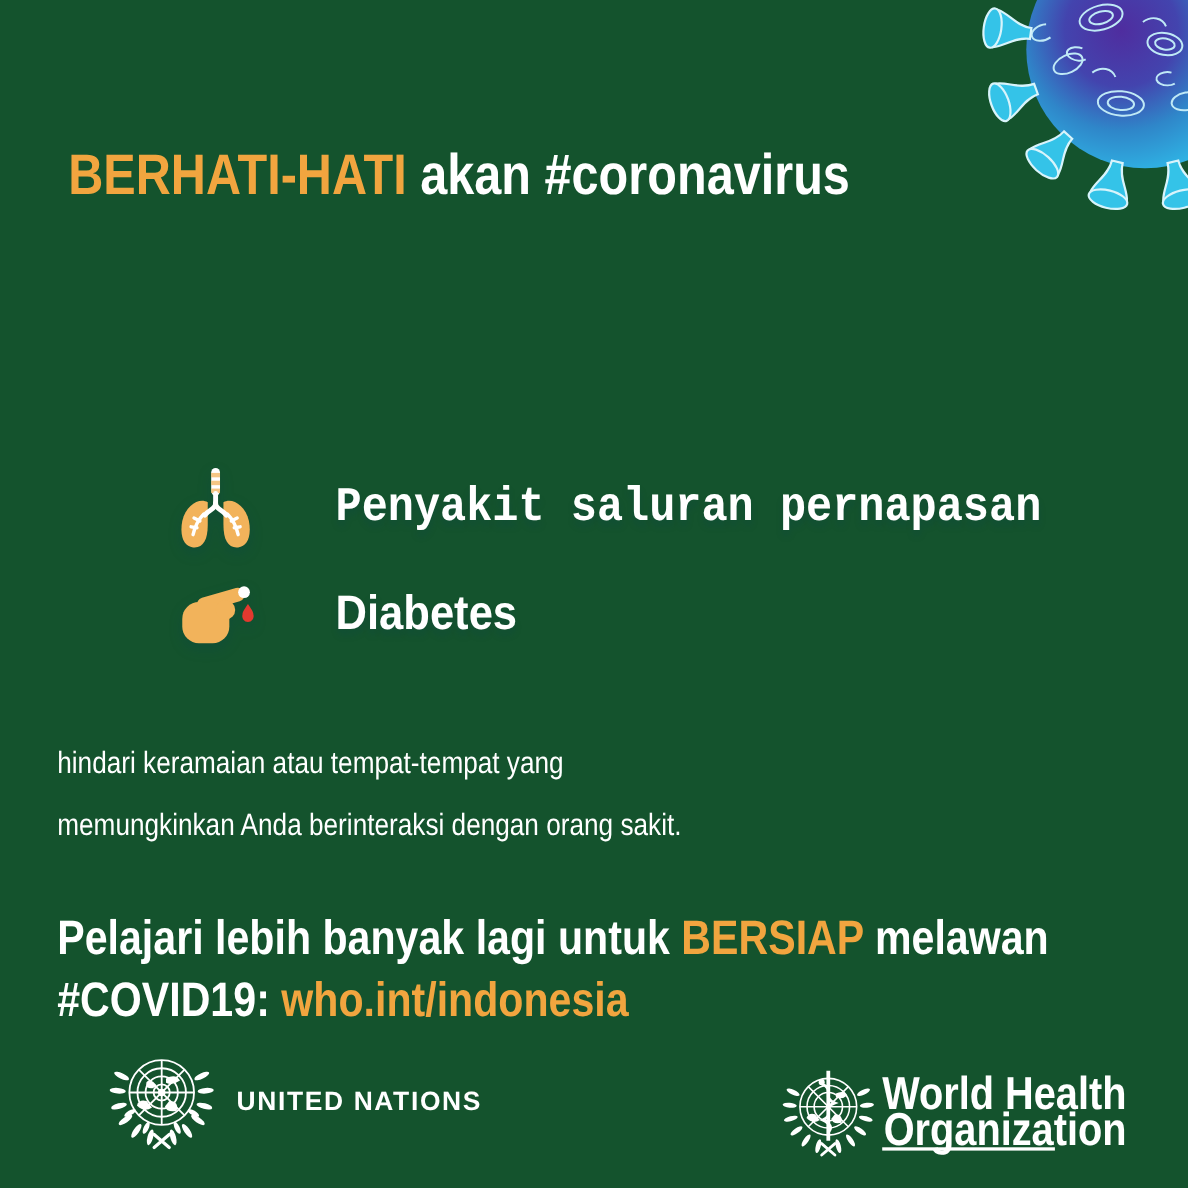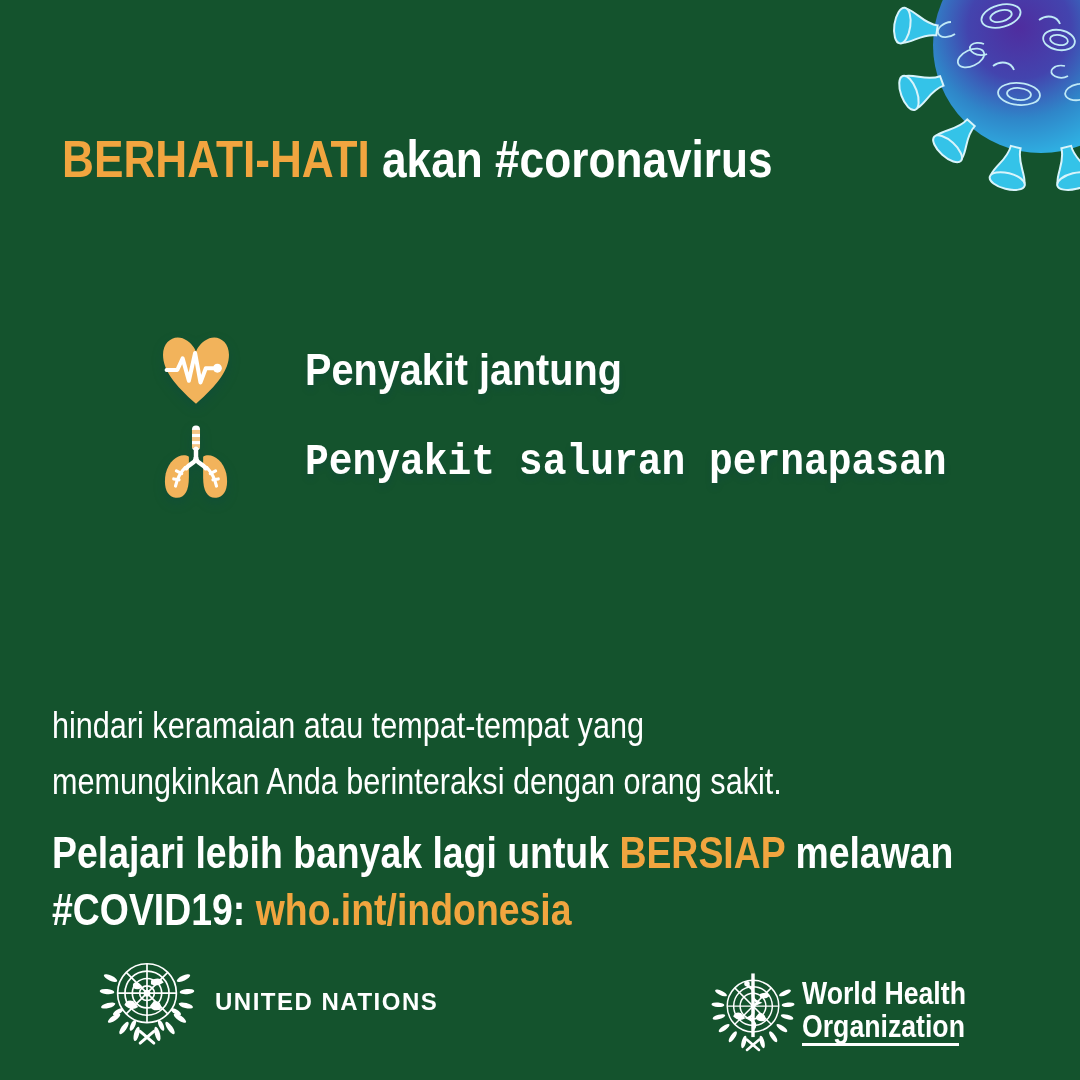--- a/index.html
+++ b/index.html
@@ -17,28 +17,28 @@
   
   .title{position:absolute;left:62px;top:96px;font-size:52px;font-weight:bold;line-height:56px;}
   
   .intro{position:absolute;left:62px;top:197px;font-size:40px;line-height:55px;font-weight:normal;}
   
   .row{position:absolute;left:155px;height:84px;display:flex;align-items:center;}
   .row .iconbox{width:82px;height:84px;flex:0 0 82px;filter:drop-shadow(0 5px 6px rgba(0,60,95,0.20));}
   .row .label{margin-left:68px;font-size:44px;font-weight:bold;white-space:nowrap;transform:scaleX(0.9);transform-origin:0 50%;text-shadow:0 5px 7px rgba(0,60,95,0.18);}
   .row1{top:328px;} .row2{top:420px;font-family:Liberation Mono, monospace;} .row3{top:516px;}
   
-  .advice{position:absolute;left:52px;top:662px;font-size:36px;line-height:56px;}
+  .advice{position:absolute;left:52px;top:638px;font-size:28px;line-height:56px;}
   
   .cta{position:absolute;left:52px;top:780px;font-size:44px;font-weight:bold;line-height:57px;}
   
   .un-emblem{position:absolute;left:98px;top:952px;width:98px;height:98px;}
   .un-name{position:absolute;left:215px;top:988px;font-size:24px;font-weight:bold;letter-spacing:1.5px;}
   .who-emblem{position:absolute;left:710px;top:970px;width:86px;height:86px;}
-  .who-name{position:absolute;left:802px;top:977px;font-size:31px;font-weight:bold;line-height:33px;}
+  .who-name{position:absolute;left:802px;top:977px;font-size:42px;font-weight:bold;line-height:33px;text-align:right;}
   .who-name .line{transform:scaleX(0.86);}
   .who-rule{position:absolute;left:802px;top:1043px;width:157px;height:3px;background:#ffffff;}
   .who-office{position:absolute;left:802px;top:1049px;font-size:26px;line-height:30px;margin-top:28px;}
   .who-office .line{transform:scaleX(0.9);}
   .virus{position:absolute;top:0;right:0;width:270px;height:215px;}
   svg{display:block;}
 </style>
 </head>
 <body>
 
@@ -85,28 +85,20 @@
     <use href="#spike" transform="translate(100,-15) rotate(304)"></use>
   </svg>
 
   <h1 class="title">
     <span class="line">
       <span class="orange">BERHATI-HATI</span><span> akan #coronavirus</span>
     </span>
   </h1>
 
 
-  <div class="row row1">
-    <svg class="iconbox" viewBox="0 0 92 92" aria-hidden="true">
-      <path d="M46 84 C22 63 9 46 9 29 C9 14 21 6.5 31 10.5 C38.5 13.5 44 20 46 25.5 C48 20 53.5 13.5 61 10.5 C71 6.5 83 14 83 29 C83 46 70 63 46 84 Z" fill="#f2b35b"></path>
-      <polyline points="13,46 25,46 31,33 38,58 45,27 51,60 57,44 65,44" fill="none" stroke="#ffffff" stroke-width="4.5" stroke-linecap="round" stroke-linejoin="round"></polyline>
-      <circle cx="70" cy="44" r="5" fill="#ffffff"></circle>
-    </svg>
-    <span class="label">Penyakit jantung</span>
-  </div>
 
   <div class="row row2">
     <svg class="iconbox" viewBox="0 0 92 92" aria-hidden="true">
       <path d="M38 40 C30 35 16 42 12 59 C9 75 14 85 23 86 C33 87 38 79 38 63 Z" fill="#f2b35b"></path>
       <path d="M54 40 C62 35 76 42 80 59 C83 75 78 85 69 86 C59 87 54 79 54 63 Z" fill="#f2b35b"></path>
       <rect x="41.5" y="5" width="9" height="28" rx="4.5" fill="#ffffff"></rect>
       <rect x="41.5" y="10" width="9" height="4.5" fill="#f2b35b" opacity="0.75"></rect>
       <rect x="41.5" y="18" width="9" height="4.5" fill="#f2b35b" opacity="0.75"></rect>
       <rect x="41.5" y="26" width="9" height="4.5" fill="#f2b35b" opacity="0.75"></rect>
       <g fill="none" stroke="#ffffff" stroke-width="5" stroke-linecap="round">
@@ -119,20 +111,30 @@
         <path d="M30 59 L24 56"></path>
         <path d="M27 66 L21 65"></path>
         <path d="M58 52 C64 58 67 64 69 73"></path>
         <path d="M62 59 L68 56"></path>
         <path d="M65 66 L71 65"></path>
       </g>
     </svg>
     <span class="label">Penyakit saluran pernapasan</span>
   </div>
 
+  <div class="row row3">
+    <svg class="iconbox" viewBox="0 0 92 92" aria-hidden="true">
+      <rect x="28" y="30" width="50" height="14" rx="7" fill="#f2b35b" transform="rotate(-16 32 40)"></rect>
+      <rect x="12" y="34" width="48" height="42" rx="17" fill="#f2b35b"></rect>
+      <circle cx="56" cy="42" r="10" fill="#f2b35b"></circle>
+      <circle cx="75" cy="24" r="6" fill="#ffffff"></circle>
+      <path d="M79 36 c2.8 4.6 5.6 7.4 5.6 11 a5.8 5.8 0 1 1 -11.2 0 c0 -3.6 2.8 -6.4 5.6 -11 z" fill="#e4392f"></path>
+    </svg>
+    <span class="label">Diabetes</span>
+  </div>
 
   <p class="advice">
     <span class="line">hindari keramaian atau tempat-tempat yang</span>
     <span class="line">memungkinkan Anda berinteraksi dengan orang sakit.</span>
   </p>
 
   <p class="cta">
     <span class="line">
       <span>Pelajari lebih banyak lagi untuk </span><span class="orange">BERSIAP</span><span> melawan</span>
     </span>

